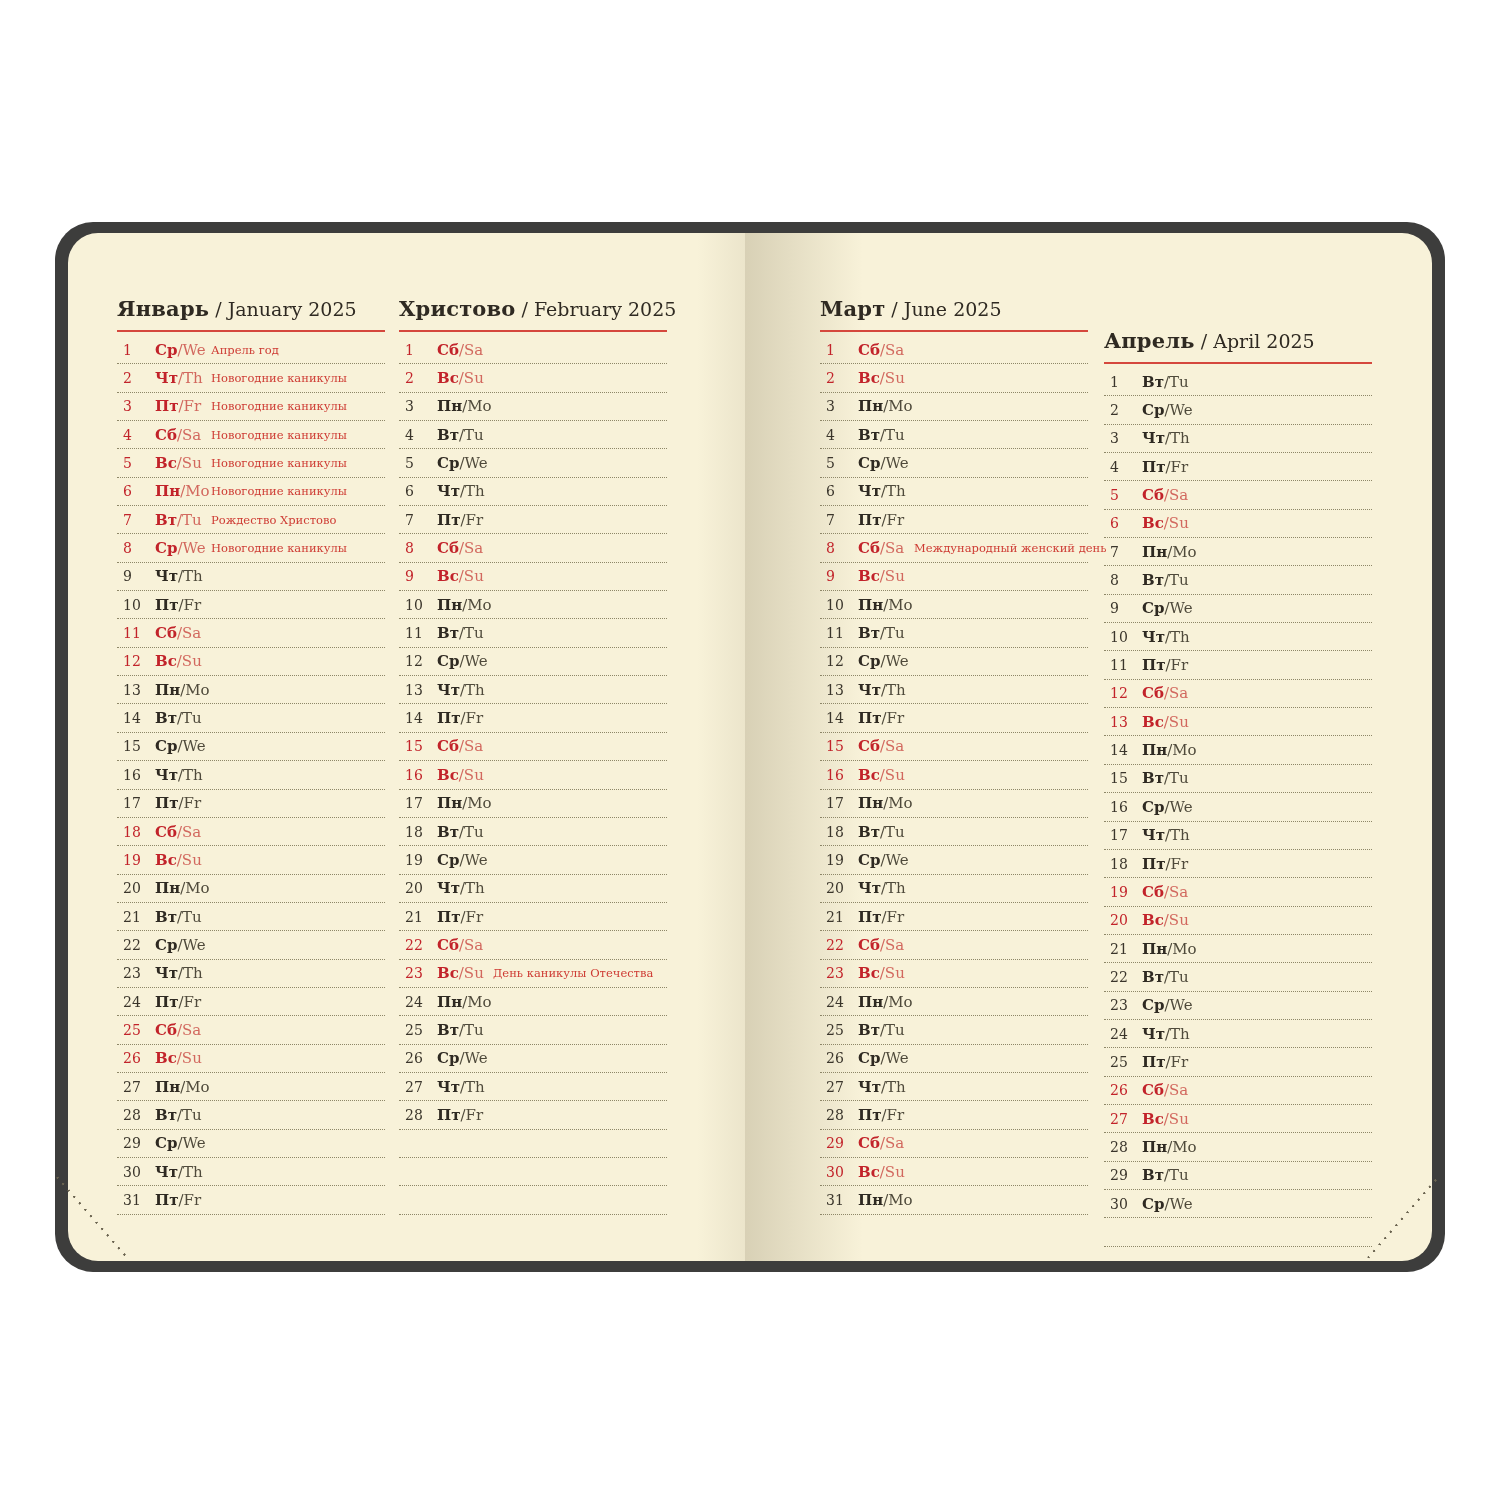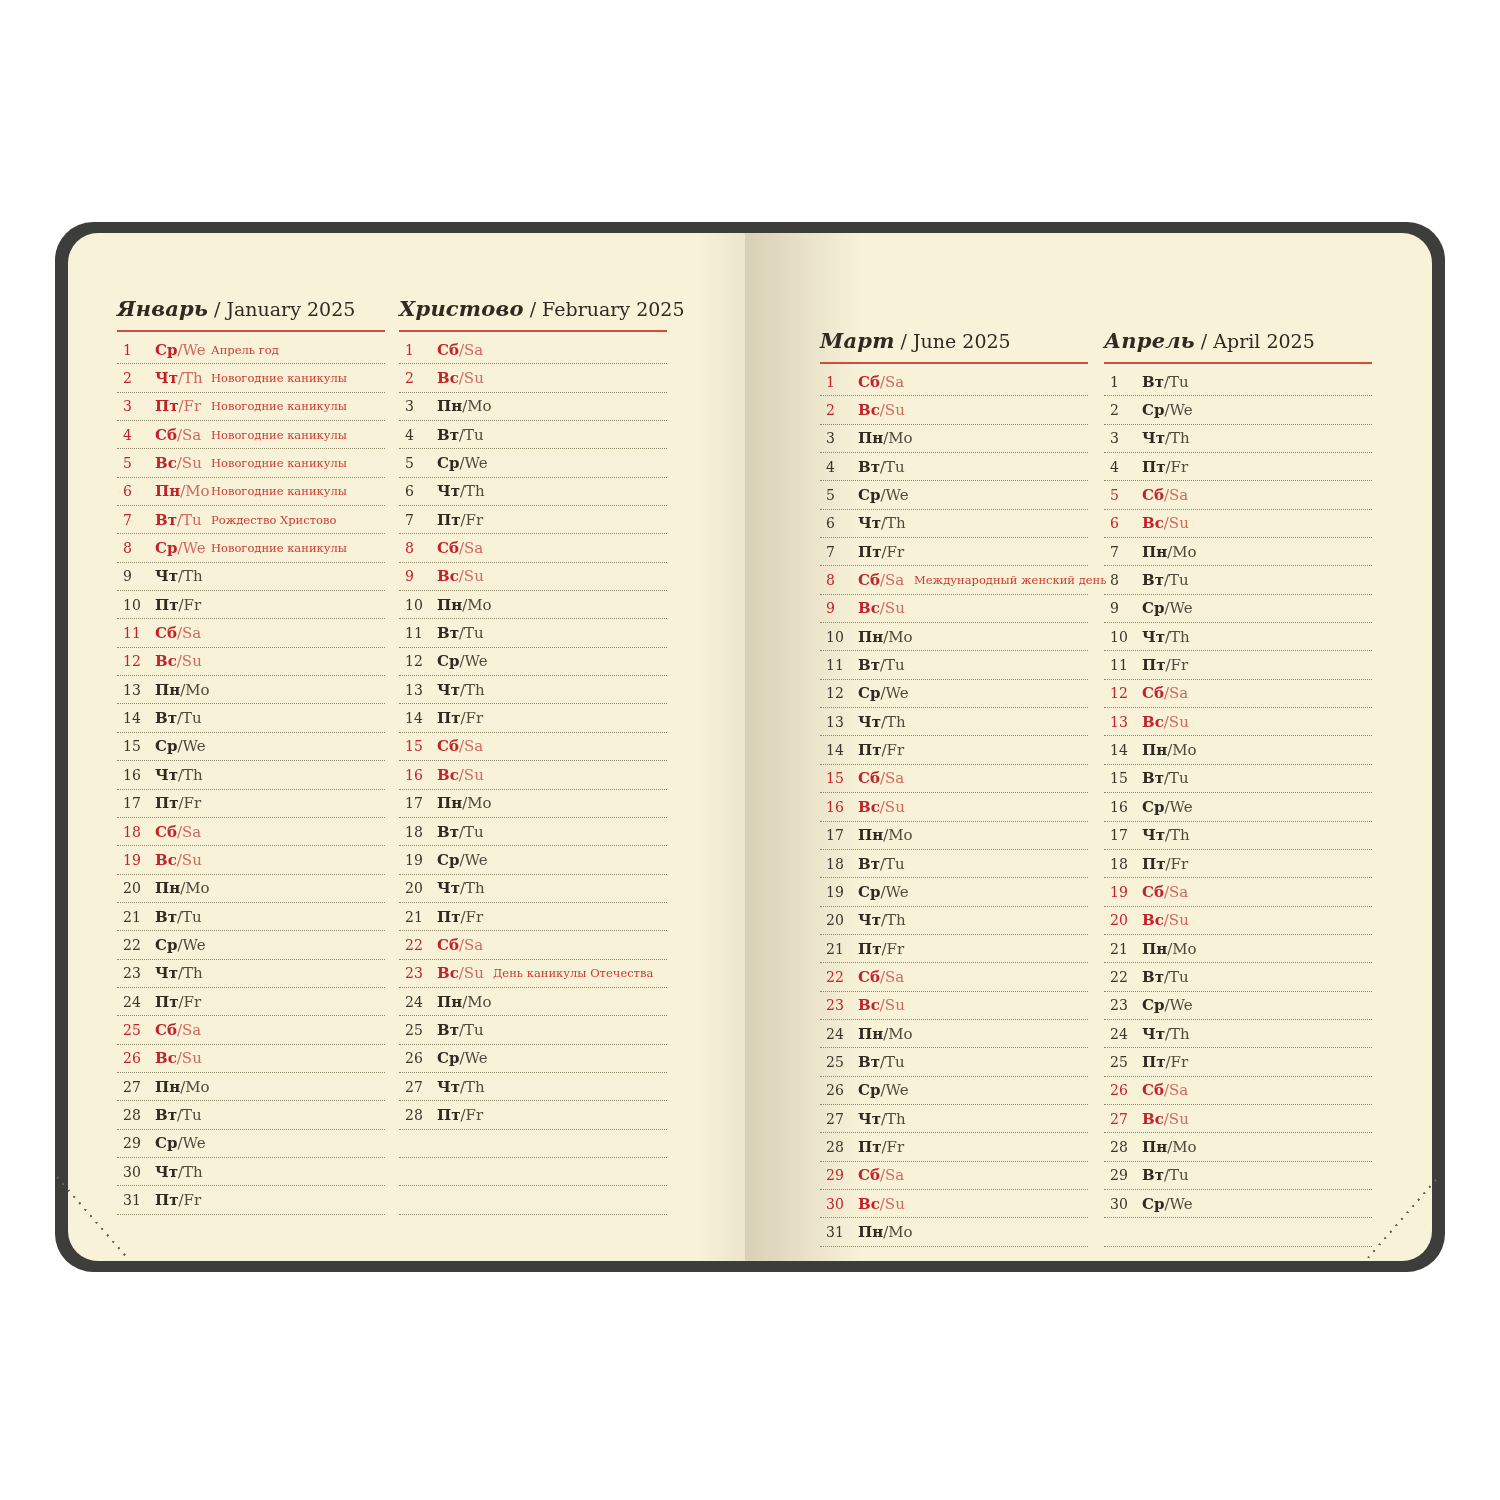--- a/index.html
+++ b/index.html
@@ -17,27 +17,27 @@
   .page.left::after{
     content:"";position:absolute;right:0;top:0;bottom:0;width:48px;
     background:linear-gradient(90deg,rgba(88,74,40,0),rgba(88,74,40,.08));
   }
   .page.right::before{
     content:"";position:absolute;left:0;top:0;bottom:0;width:118px;
     background:linear-gradient(90deg,rgba(88,74,40,.20),rgba(88,74,40,0));
   }
   .month{position:absolute;width:268px;top:296px;}
   .month.jan{left:117px;} .month.feb{left:399px;}
-  .month.mar{left:820px;margin-top:32px;}  .month.apr{left:1104px;margin-top:32px;}
+  .month.mar{left:820px;}  .month.apr{left:1104px;margin-top:32px;}
   .month-header{
     display:flex;align-items:baseline;gap:6px;
     border-bottom:2px solid var(--underline);
     padding-bottom:9px;color:var(--ink);font-size:19px;white-space:nowrap;
   }
-  .month-header .t-ru{font-weight:bold;font-size:21px;letter-spacing:.2px;font-style:italic;}
+  .month-header .t-ru{font-weight:bold;font-size:21px;letter-spacing:.2px;}
   .rows{margin-top:4px;}
   .row{
     height:27.35px;display:flex;align-items:center;
     border-bottom:1px dotted var(--dots);
   }
   .num{width:32px;padding-left:6px;font-size:14px;color:var(--num-ink);flex:none;}
   .wd{width:54px;font-size:15px;flex:none;white-space:nowrap;}
   .wd b{font-weight:bold;color:var(--ink);}
   .wd i{font-style:normal;color:var(--ink-light);}
   .note{font-size:11.5px;color:var(--red-note);white-space:nowrap;padding-left:2px;}

